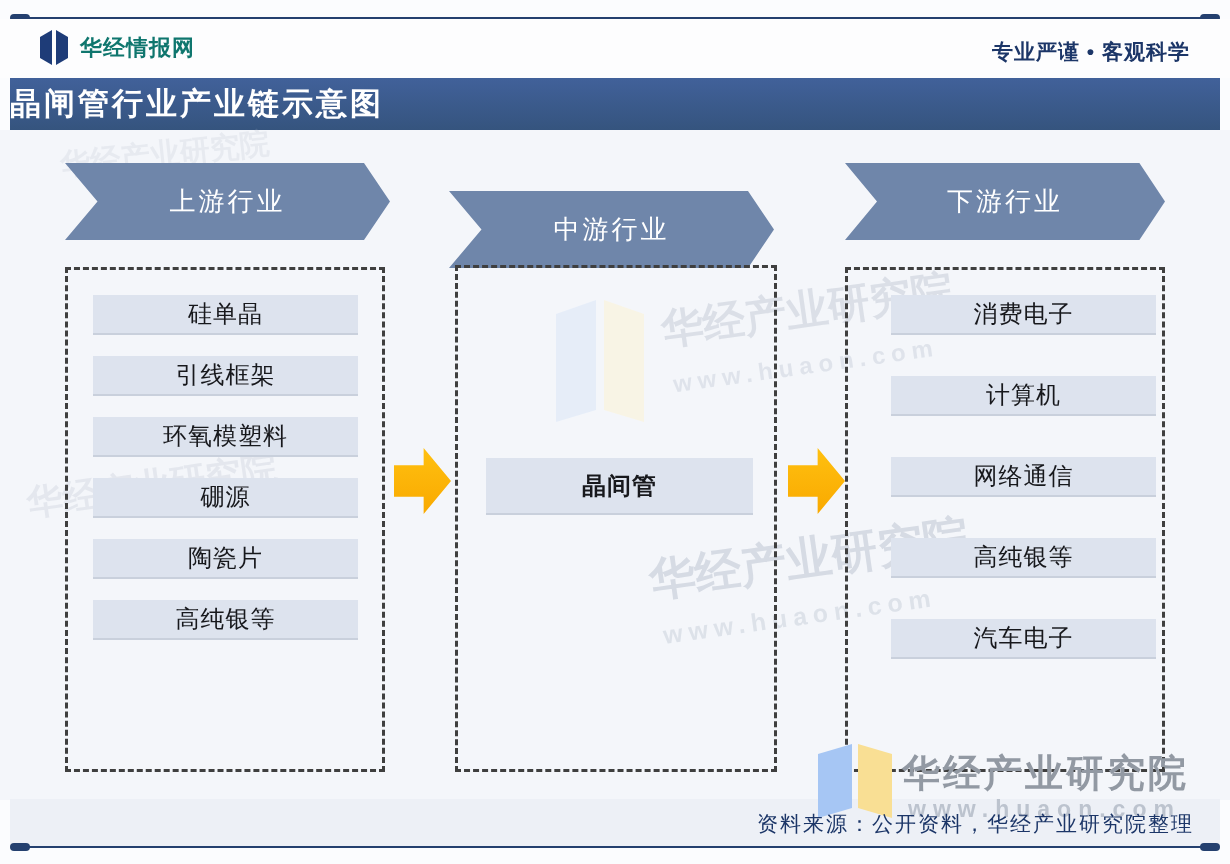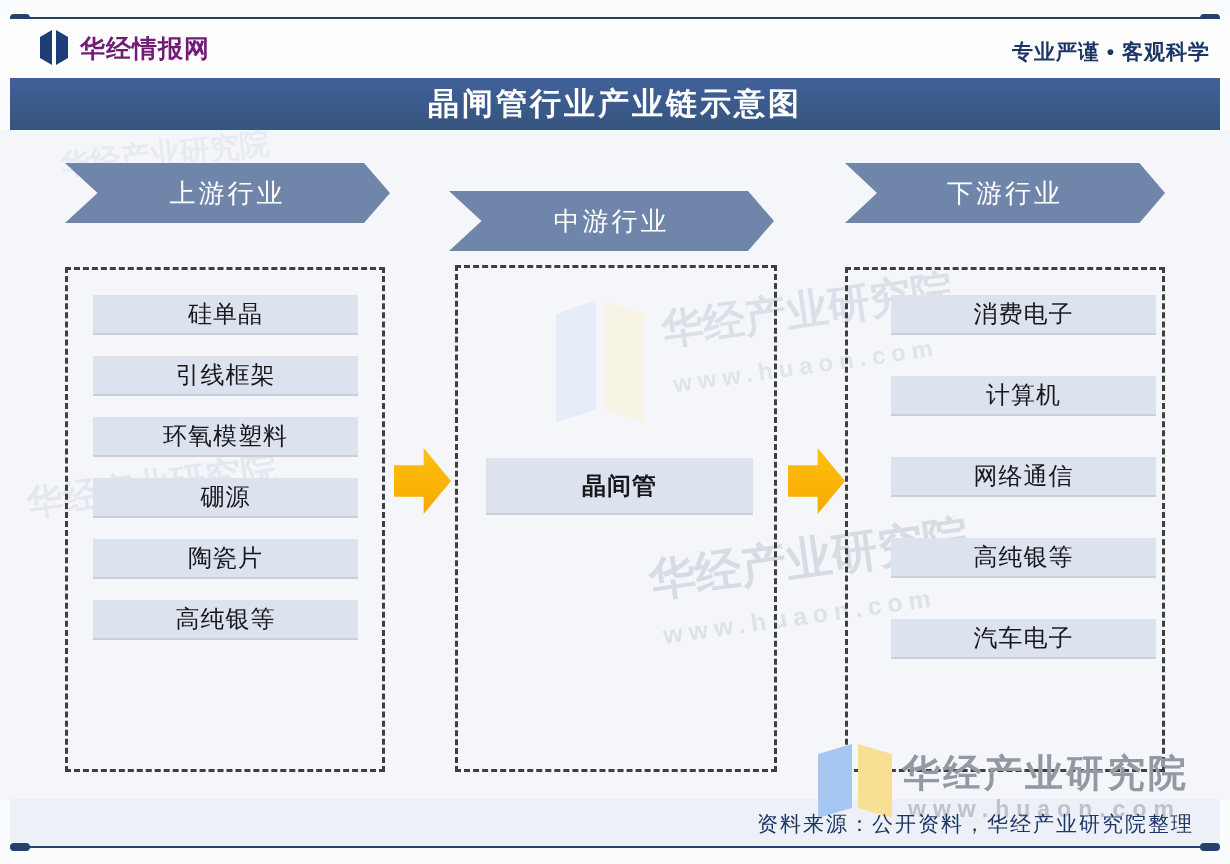--- a/index.html
+++ b/index.html
@@ -22,45 +22,45 @@
   .rule .cap {
     position: absolute; top: -3px; width: 20px; height: 8px;
     background: #24406f; border-radius: 4px;
   }
   .rule .cap.left { left: -2px; }
   .rule .cap.right { right: -2px; }
 
   
   .header-band { position: absolute; left: 0; top: 19px; width: 1230px; height: 59px; background: #fdfdfe; }
   .brand { position: absolute; left: 38px; top: 30px; display: flex; align-items: center; gap: 10px; }
-  .brand-text { font-size: 25px; font-weight: 600; color: #701a75; letter-spacing: 1px; }
-  .slogan { position: absolute; right: 20px; top: 38px; font-size: 21px; font-weight: 600; color: #1c3668; letter-spacing: 1px; }
+  .brand-text { font-size: 22px; font-weight: 600; color: #0f766e; letter-spacing: 1px; }
+  .slogan { position: absolute; right: 40px; top: 38px; font-size: 21px; font-weight: 600; color: #1c3668; letter-spacing: 1px; }
 
   
   .title-bar {
     position: absolute; left: 10px; top: 78px; width: 1210px; height: 52px;
     background: linear-gradient(180deg, #41619a 0%, #35547e 100%);
-    display: flex; align-items: center; justify-content: center;
+    display: flex; align-items: center; justify-content: flex-start;
   }
   .title-bar .title-text {
     color: #ffffff; font-size: 31px; font-weight: 700; letter-spacing: 3px;
   }
 
   
   .content-band { position: absolute; left: 0; top: 130px; width: 1230px; height: 670px; background: #f4f6fa; }
 
   
   .wm { position: absolute; pointer-events: none; white-space: nowrap; }
   .wm-text { font-weight: 700; color: #aeb7c6; }
   .wm-url { font-weight: 700; color: #b9c2d0; letter-spacing: 6px; }
   .wm-logo-faint { opacity: 0.55; }
 
   
   .banner {
-    position: absolute; top: 163px; height: 60px;
+    position: absolute; top: 163px; height: 77px;
     background: #6f86aa;
     clip-path: polygon(0 0, 92% 0, 100% 50%, 92% 100%, 0 100%, 10% 50%);
     display: flex; align-items: center; justify-content: center;
   }
   .banner span { color: #ffffff; font-size: 26px; letter-spacing: 3px; }
 
   
   .dashed-box {
     position: absolute; top: 267px; height: 505px;
     border: 3px dashed #3f3f3f;

